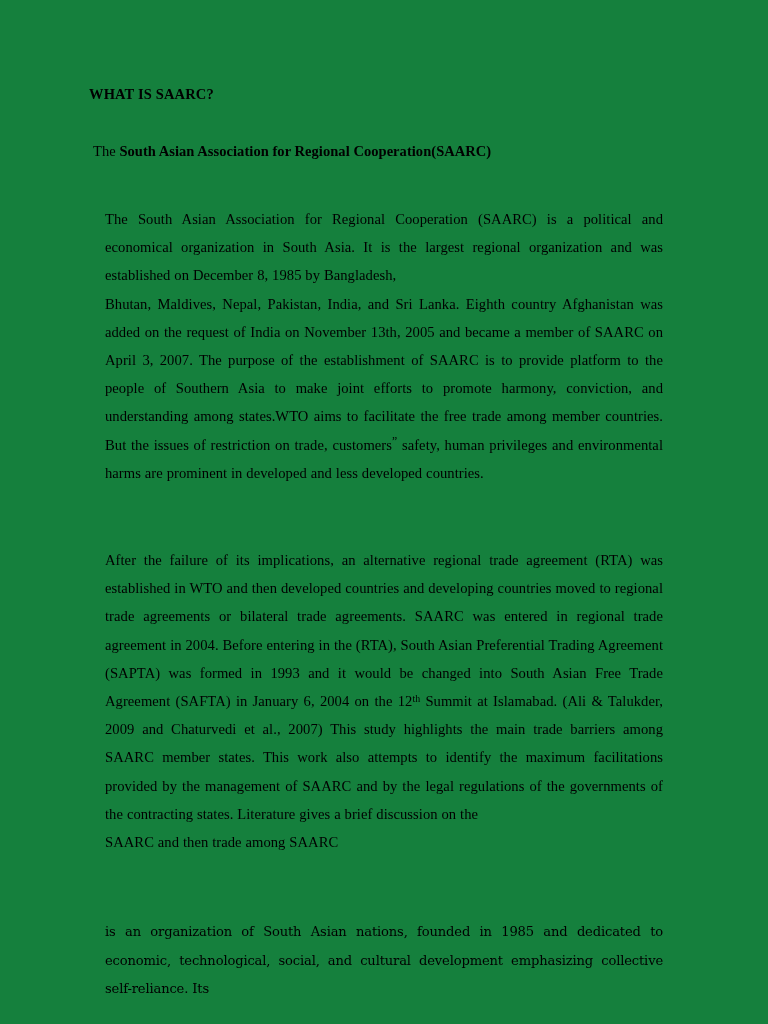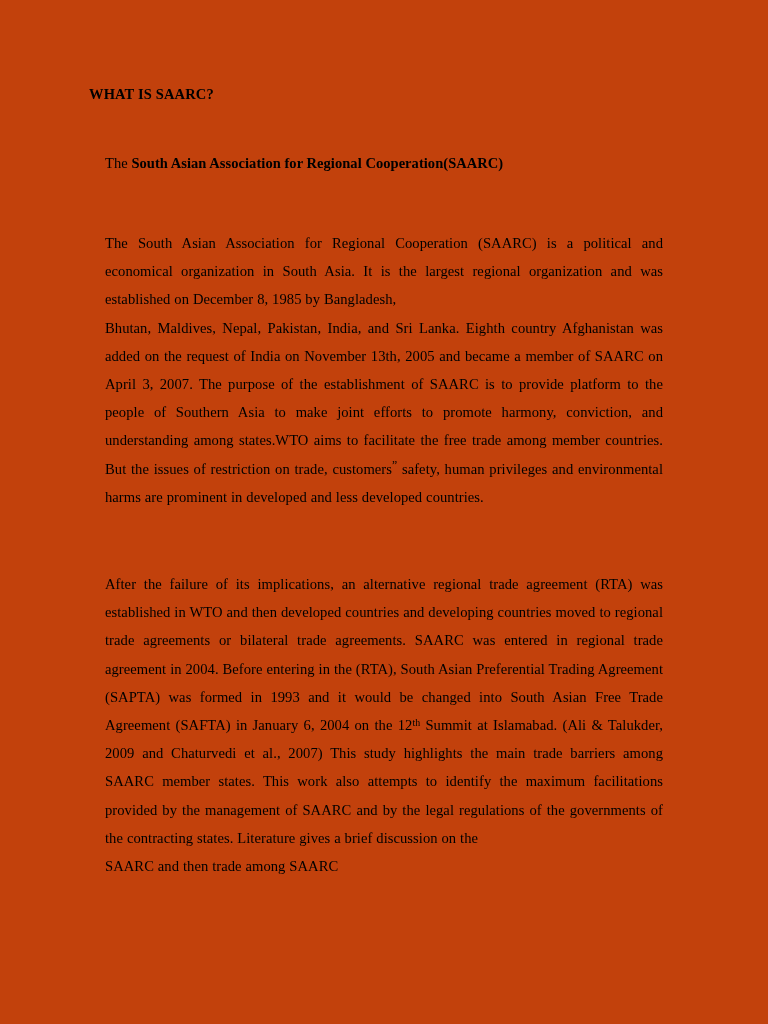--- a/index.html
+++ b/index.html
@@ -13,21 +13,21 @@
     font-family: "Liberation Serif", "DejaVu Serif", serif;
     color: #000000;
     -webkit-font-smoothing: antialiased;
   }
 
   .page {
     position: relative;
     width: 768px;
     height: 1024px;
     margin: 0 auto;
-    background: #c2410c;
+    background: #15803d;
     overflow: hidden;
   }
 
   .content {
     position: absolute;
     left: 89px;
     top: 84px;
     width: 590px;
   }
 
@@ -43,21 +43,21 @@
     font-weight: bold;
   }
 
   .spacer-title {
     height: 33px;
   }
 
   .doc-subtitle {
     font-size: 14.5px;
     line-height: 20px;
-    margin: 16px;
+    margin: 4px;
     letter-spacing: 0.05px;
   }
   .doc-subtitle .lead {
     font-weight: normal;
   }
   .doc-subtitle .strong {
     font-weight: bold;
   }
 
   .spacer-sub {
@@ -125,15 +125,16 @@
     <div class="spacer-sub"></div>
 
     <p class="para"><span class="forcebreak">The South Asian Association for Regional Cooperation (SAARC) is a political and economical organization in South Asia. It is the largest regional organization and was established on December 8, 1985 by Bangladesh,</span><span>Bhutan, Maldives, Nepal, Pakistan, India, and Sri Lanka. Eighth country Afghanistan was added on the request of India on November 13th, 2005 and became a member of SAARC on April 3, 2007. The purpose of the establishment of SAARC is to provide platform to the people of Southern Asia to make joint efforts to promote harmony, conviction, and understanding among states.WTO aims to facilitate the free trade among member countries. But the issues of restriction on trade, customers</span><span class="qmark">”</span><span> safety, human privileges and environmental harms are prominent in developed and less developed countries.</span></p>
 
     <div class="para-gap"></div>
 
     <p class="para"><span>After the failure of its implications, an alternative regional trade agreement (RTA) was established in WTO and then developed countries and developing countries moved to regional trade agreements or bilateral trade agreements. SAARC was entered in regional trade agreement in 2004. Before entering in the (RTA), South Asian Preferential Trading Agreement (SAPTA) was formed in 1993 and it would be changed into South Asian Free Trade Agreement (SAFTA) in January 6, 2004 on the 12</span><sup>th</sup><span class="forcebreak" style="display:inline"> Summit at Islamabad. (Ali &amp; Talukder, 2009 and Chaturvedi et al., 2007) This study highlights the main trade barriers among SAARC member states. This work also attempts to identify the maximum facilitations provided by the management of SAARC and by the legal regulations of the governments of the contracting states. Literature gives a brief discussion on the</span><span class="forcebreak">SAARC and then trade among SAARC</span></p>
 
     <div class="para-gap-lg"></div>
 
+    <p class="para alt">is an organization of South Asian nations, founded in 1985 and dedicated to economic, technological, social, and cultural development emphasizing collective self-reliance. Its</p>
 
   </div>
 </div>
 
 </body></html>

